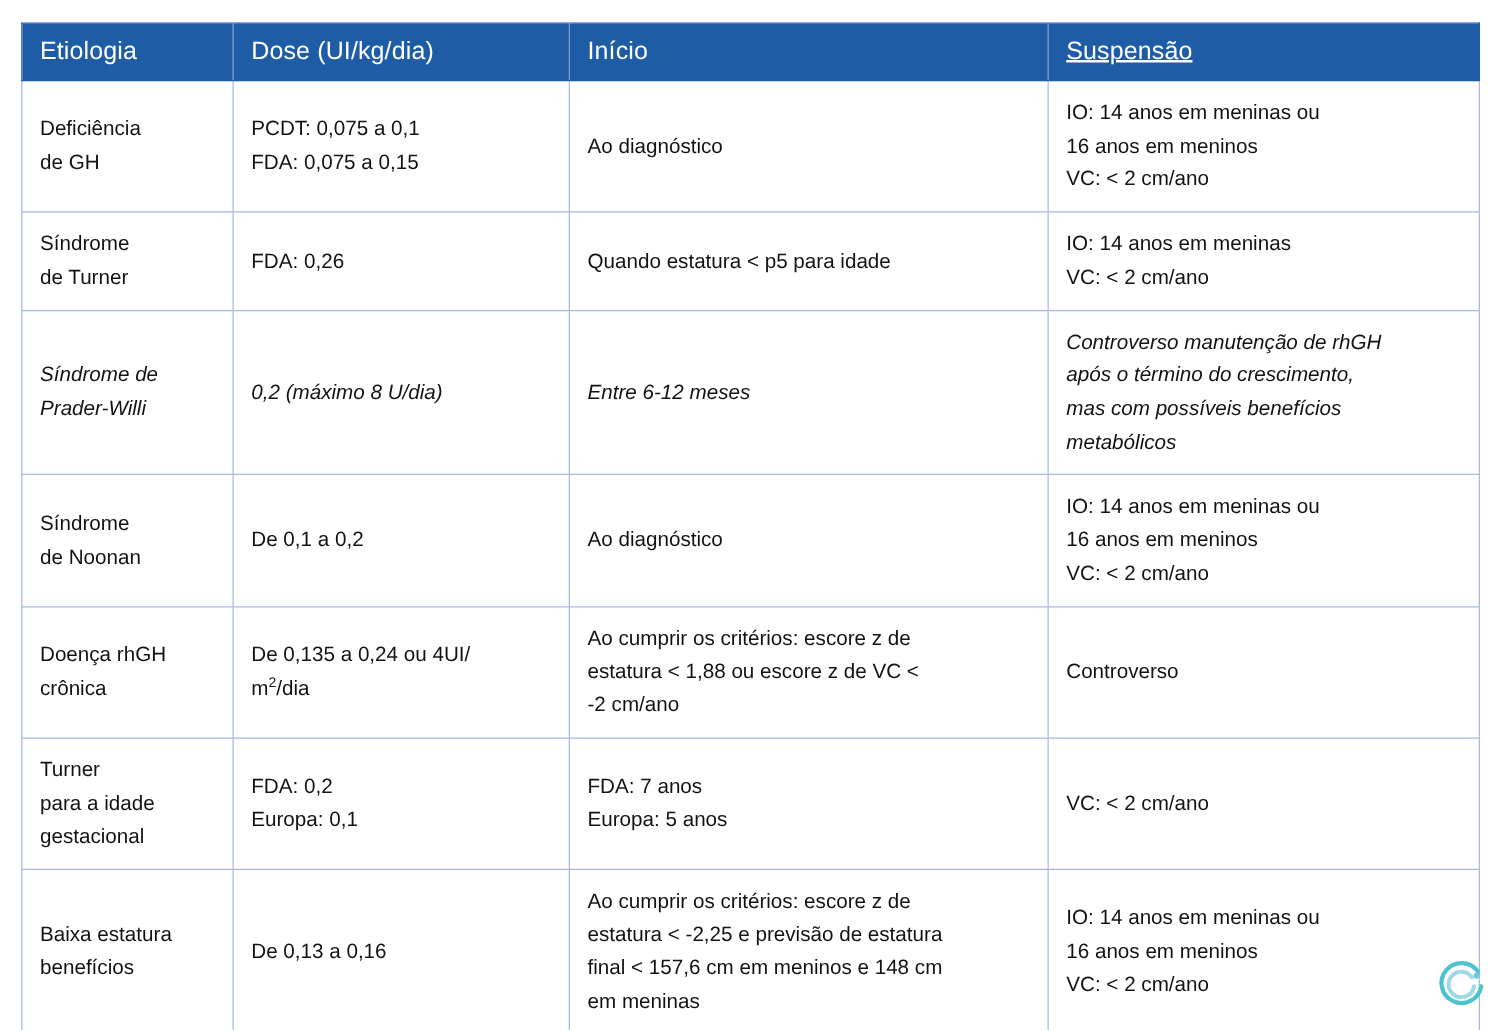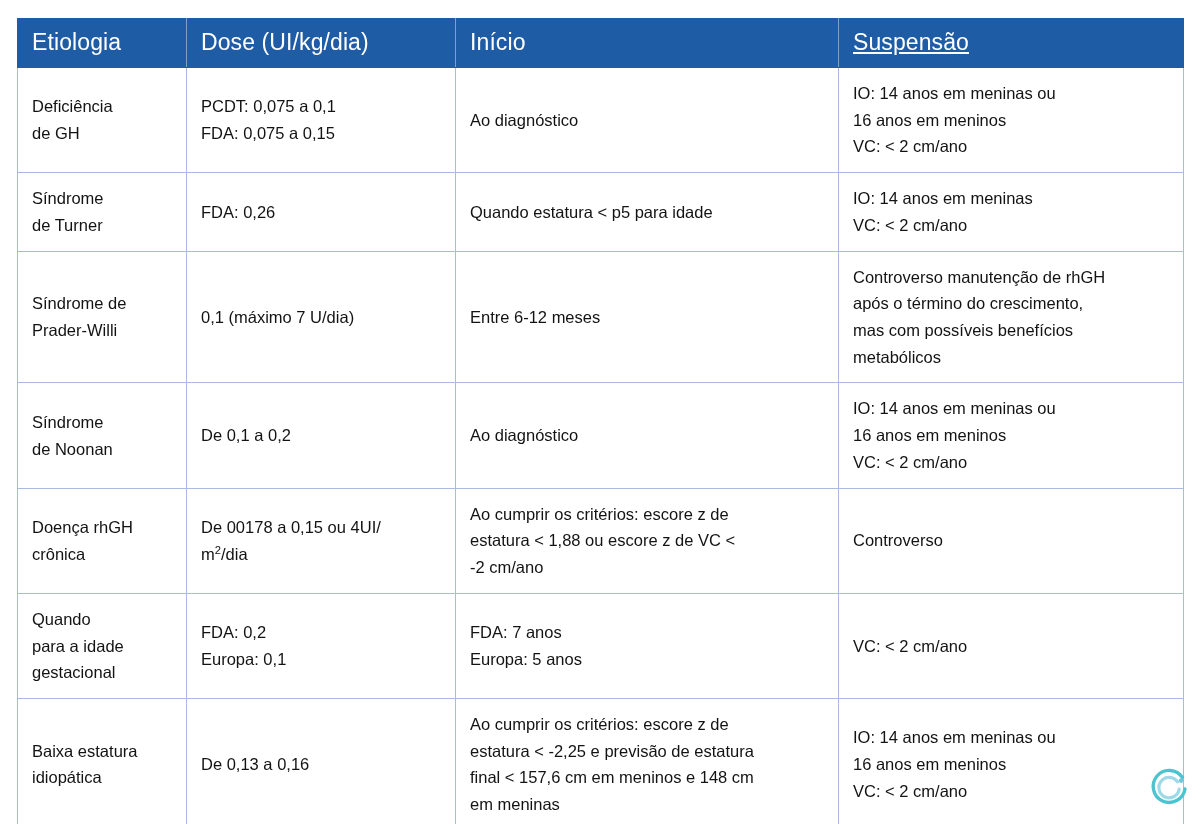--- a/index.html
+++ b/index.html
@@ -37,40 +37,40 @@
   table.gh-table col.c-suspensao { width: 345px; }
 
   thead th {
     background: #1f5ca6;
     color: #ffffff;
     font-weight: normal;
     text-align: left;
     padding: 10px 14px 11px 14px;
     border: 1px solid #1f5ca6;
     border-right-color: #7d9fcb;
-    font-size: 23px;
+    font-size: 20px;
     letter-spacing: 0.1px;
     vertical-align: middle;
     height: 24px;
   }
   thead th:last-child { border-right-color: #1f5ca6; text-decoration: underline; }
 
   tbody td {
     border: 1px solid #a8bbdf;
     padding: 12px 14px 12px 14px;
     vertical-align: middle;
     line-height: 1.62;
     font-size: 16.5px;
     color: #131313;
     background: #ffffff;
   }
 
   tbody tr.r-gh td        { height: 70px; }
   tbody tr.r-turner td    { height: 44px; }
-  tbody tr.r-prader td    { height: 96px; }
+  tbody tr.r-prader td    { height: 96px; font-style: italic; }
   tbody tr.r-noonan td    { height: 72px; }
   tbody tr.r-renal td     { height: 70px; }
   tbody tr.r-pig td       { height: 70px; }
   tbody tr.r-bei td       { height: 96px; }
 
   .cell-line { display: block; white-space: nowrap; }
   sup { font-size: 0.68em; vertical-align: super; line-height: 0; }
 
   .logo {
     position: absolute;
@@ -137,21 +137,21 @@
           <span class="cell-line">VC: &lt; 2 cm/ano</span>
         </td>
       </tr>
 
       <tr class="r-prader">
         <td>
           <span class="cell-line">Síndrome de</span>
           <span class="cell-line">Prader-Willi</span>
         </td>
         <td>
-          <span class="cell-line">0,1 (máximo 7 U/dia)</span>
+          <span class="cell-line">0,2 (máximo 8 U/dia)</span>
         </td>
         <td>
           <span class="cell-line">Entre 6-12 meses</span>
         </td>
         <td>
           <span class="cell-line">Controverso manutenção de rhGH</span>
           <span class="cell-line">após o término do crescimento,</span>
           <span class="cell-line">mas com possíveis benefícios</span>
           <span class="cell-line">metabólicos</span>
         </td>
@@ -174,56 +174,56 @@
           <span class="cell-line">VC: &lt; 2 cm/ano</span>
         </td>
       </tr>
 
       <tr class="r-renal">
         <td>
           <span class="cell-line">Doença rhGH</span>
           <span class="cell-line">crônica</span>
         </td>
         <td>
-          <span class="cell-line">De 00178 a 0,15 ou 4UI/</span>
+          <span class="cell-line">De 0,135 a 0,24 ou 4UI/</span>
           <span class="cell-line"><span>m</span><sup>2</sup><span>/dia</span></span>
         </td>
         <td>
           <span class="cell-line">Ao cumprir os critérios: escore z de</span>
           <span class="cell-line">estatura &lt; 1,88 ou escore z de VC &lt;</span>
           <span class="cell-line">-2 cm/ano</span>
         </td>
         <td>
           <span class="cell-line">Controverso</span>
         </td>
       </tr>
 
       <tr class="r-pig">
         <td>
-          <span class="cell-line">Quando</span>
+          <span class="cell-line">Turner</span>
           <span class="cell-line">para a idade</span>
           <span class="cell-line">gestacional</span>
         </td>
         <td>
           <span class="cell-line">FDA: 0,2</span>
           <span class="cell-line">Europa: 0,1</span>
         </td>
         <td>
           <span class="cell-line">FDA: 7 anos</span>
           <span class="cell-line">Europa: 5 anos</span>
         </td>
         <td>
           <span class="cell-line">VC: &lt; 2 cm/ano</span>
         </td>
       </tr>
 
       <tr class="r-bei">
         <td>
           <span class="cell-line">Baixa estatura</span>
-          <span class="cell-line">idiopática</span>
+          <span class="cell-line">benefícios</span>
         </td>
         <td>
           <span class="cell-line">De 0,13 a 0,16</span>
         </td>
         <td>
           <span class="cell-line">Ao cumprir os critérios: escore z de</span>
           <span class="cell-line">estatura &lt; -2,25 e previsão de estatura</span>
           <span class="cell-line">final &lt; 157,6 cm em meninos e 148 cm</span>
           <span class="cell-line">em meninas</span>
         </td>

